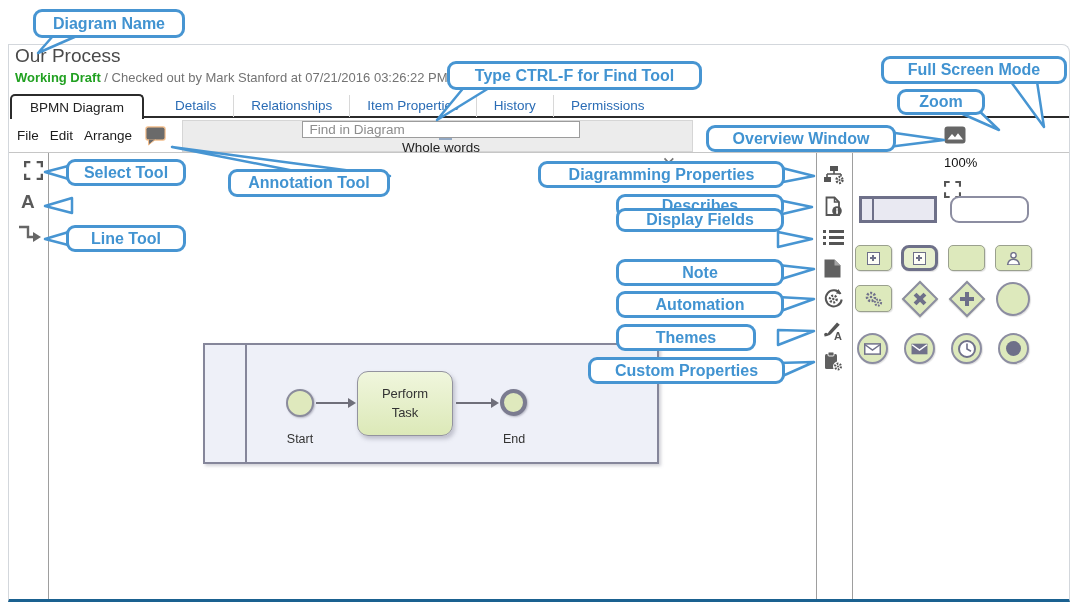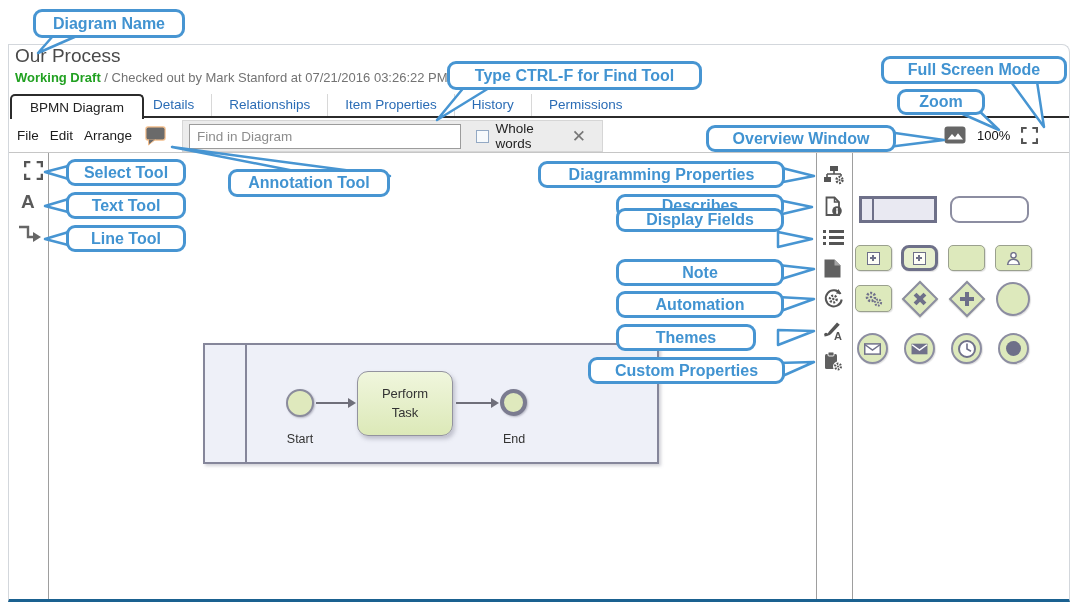--- a/index.html
+++ b/index.html
@@ -19,40 +19,40 @@
   .status { position:absolute; left:15px; top:70px; font-size:13px; color:#737373; }
   .status b { color:#22a122; font-weight:bold;text-align:right; }
   
   .tabline { position:absolute; left:10px; top:116px; width:1059px; height:2px; background:#2b2b2b; z-index:1; }
   .tab-active {
     position:absolute; left:10px; top:94px; width:134px; height:25px; z-index:2;
     background:#fff; border:2px solid #2b2b2b; border-bottom:none; border-radius:5px 5px 0 0;
     display:flex; align-items:center; justify-content:center;
     font-size:13.5px; color:#222;
   }
-  .tabs { position:absolute; left:136px; top:94px; height:23px; display:flex; align-items:flex-start; z-index:2; }
+  .tabs { position:absolute; left:158px; top:94px; height:23px; display:flex; align-items:center; z-index:2; }
   .tab { padding:0 17px; font-size:13.5px; color:#2a6cb5; border-right:1px solid #d8d8d8; cursor:pointer; line-height:22px; }
   .tab:last-child { border-right:none; }
   
   .menubar { position:absolute; left:17px; top:128px; display:flex; gap:11px; font-size:13.5px; color:#1c1c1c; }
   .menu-item { cursor:pointer; }
   .anno-btn { position:absolute; left:144px; top:125px; width:24px; height:22px; }
   .findbar {
-    position:absolute; left:182px; top:120px; width:421px; height:32px;
-    background:#ececec; border:1px solid #d6d6d6; display:flex; align-items:center;
+    position:absolute; left:182px; top:120px; width:511px; height:32px;
+    background:#ececec; border:1px solid #d6d6d6; display:flex; align-items:center;flex-direction:column;
   }
   .find-input {
     margin-left:6px; width:278px; height:25px; border:1px solid #9c9c9c; background:#fff;
     font-family:"Liberation Sans",sans-serif; font-size:13.5px; color:#555; padding:0 7px; outline:none;
   }
   .find-input::placeholder { color:#8d8d8d; opacity:1; }
   .whole-box { margin-left:15px; width:13px; height:13px; border:1px solid #93a9c4; background:#f7fafc; }
   .whole-label { margin-left:7px; font-size:13.5px; color:#222; }
   .find-close { margin-left:auto; margin-right:16px; font-size:17px; color:#777; cursor:pointer; line-height:1; }
-  .viewbar { position:absolute; left:944px; top:126px; display:flex; align-items:center; gap:11px; }
+  .viewbar { position:absolute; left:944px; top:126px; display:flex; align-items:flex-start; gap:11px;flex-direction:column; }
   .zoom-val { font-size:13px; color:#111; }
   .toolbar-sep { position:absolute; left:9px; top:152px; width:1060px; height:1px; background:#c6c6c6; }
   
   .vline { position:absolute; top:153px; width:1px; height:446px; background:#9e9e9e; }
   
   .tool { position:absolute; color:#555; }
   .tool-text { font-size:19px; font-weight:bold; color:#5a5a5a; }
   
   .ric { position:absolute; left:823px; width:22px; height:22px; }
   
@@ -340,21 +340,20 @@
     </g>
   </svg>
 
   <div class="callout" style="left:33px; top:9px; width:152px; height:29px">Diagram Name</div>
   <div class="callout" style="left:881px; top:56px; width:186px; height:28px">Full Screen Mode</div>
   <div class="callout" style="left:447px; top:61px; width:255px; height:29px">Type CTRL-F for Find Tool</div>
   <div class="callout" style="left:897px; top:89px; width:88px; height:26px">Zoom</div>
   <div class="callout" style="left:706px; top:125px; width:190px; height:27px">Overview Window</div>
   <div class="callout" style="left:66px; top:159px; width:120px; height:27px">Select Tool</div>
   <div class="callout" style="left:228px; top:169px; width:162px; height:28px">Annotation Tool</div>
-  <div class="callout" style="left:66px; top:192px; width:120px; height:27px">Text Tool</div>
   <div class="callout" style="left:66px; top:225px; width:120px; height:27px">Line Tool</div>
   <div class="callout" style="left:538px; top:161px; width:247px; height:27px">Diagramming Properties</div>
   <div class="callout" style="left:616px; top:194px; width:168px; height:24px">Describes</div>
   <div class="callout" style="left:616px; top:208px; width:168px; height:24px">Display Fields</div>
   <div class="callout" style="left:616px; top:259px; width:168px; height:27px">Note</div>
   <div class="callout" style="left:616px; top:291px; width:168px; height:27px">Automation</div>
   <div class="callout" style="left:616px; top:324px; width:140px; height:27px">Themes</div>
   <div class="callout" style="left:588px; top:357px; width:197px; height:27px">Custom Properties</div>
 
 </div>

